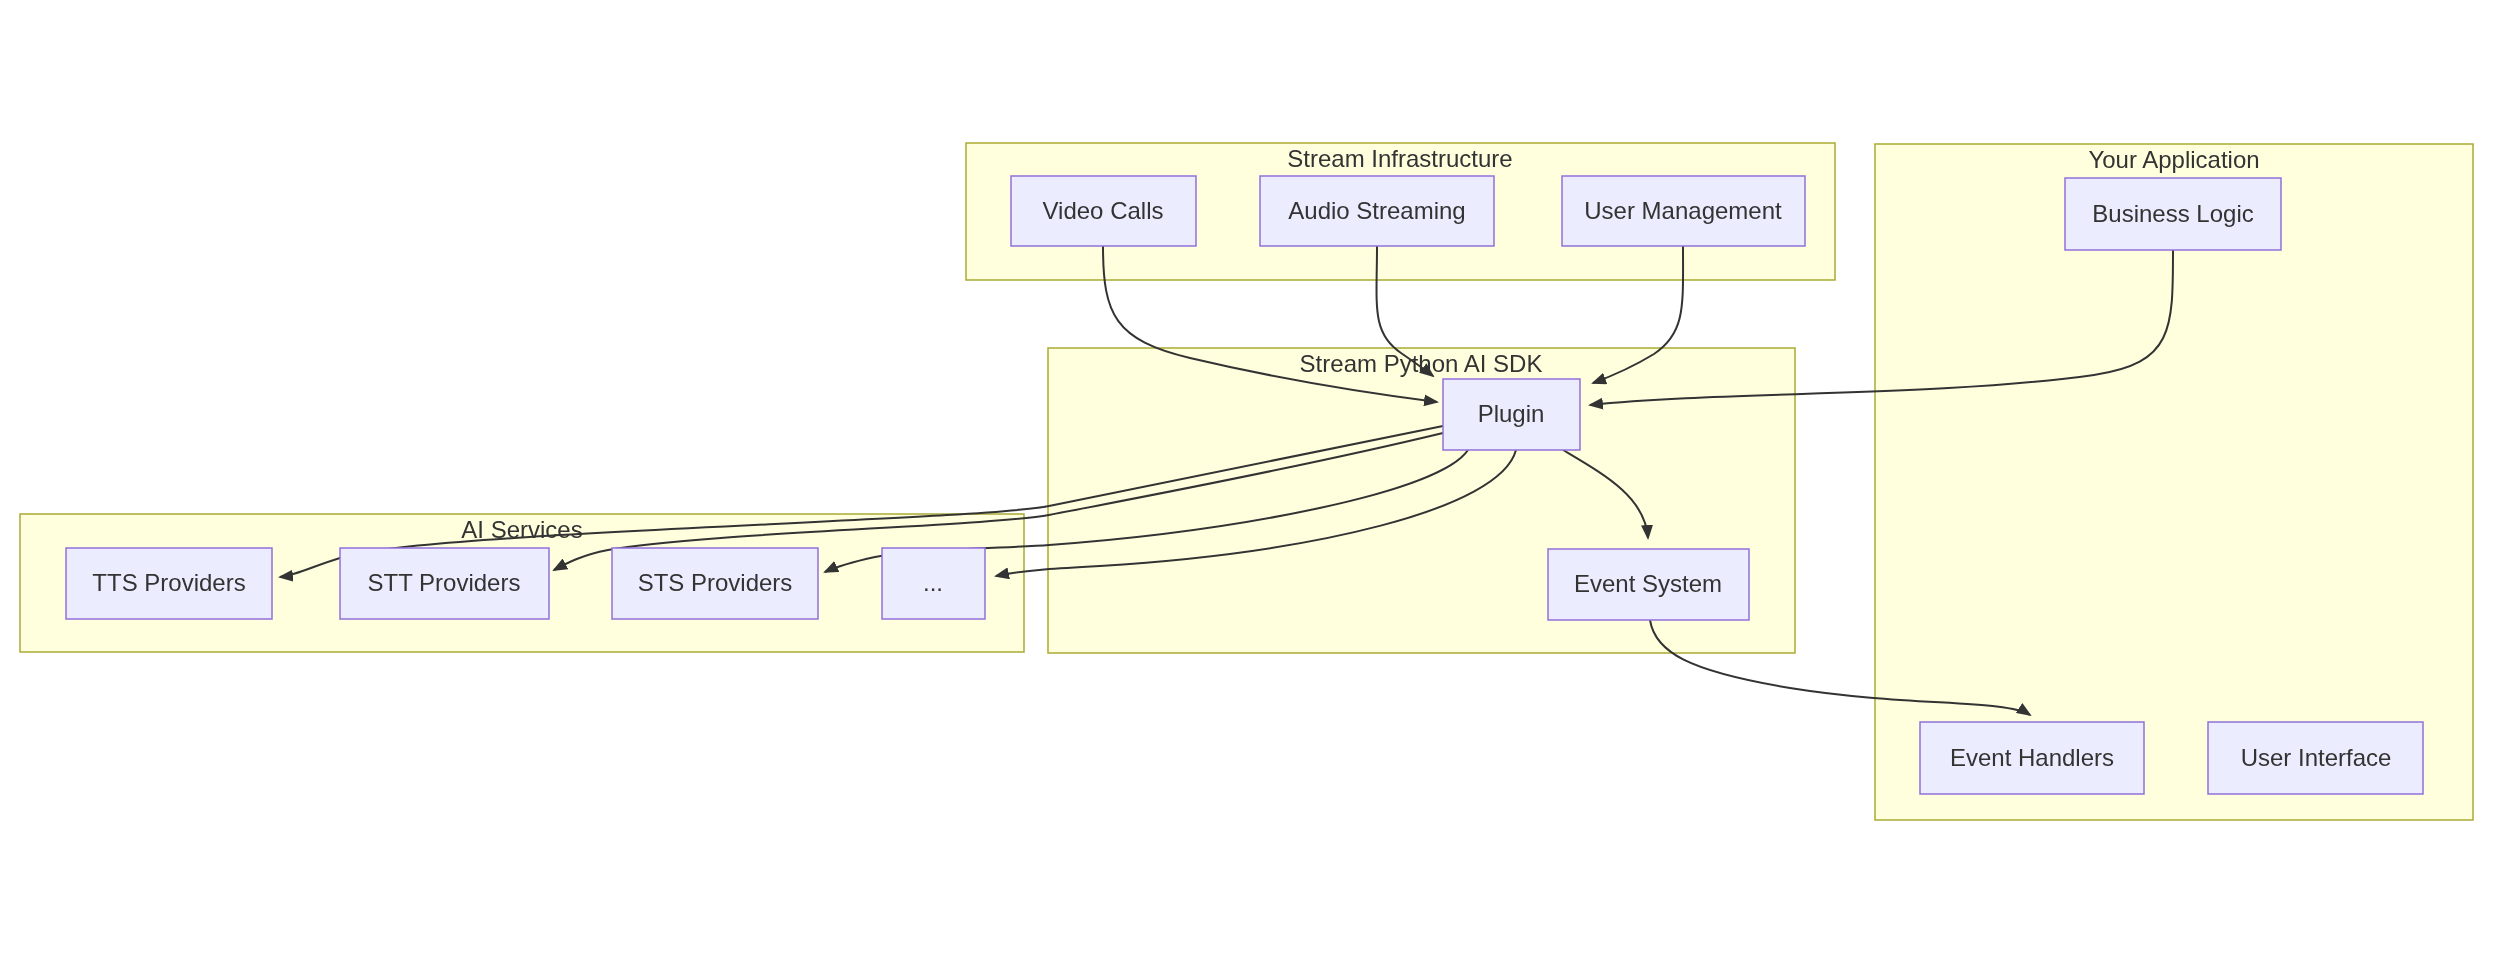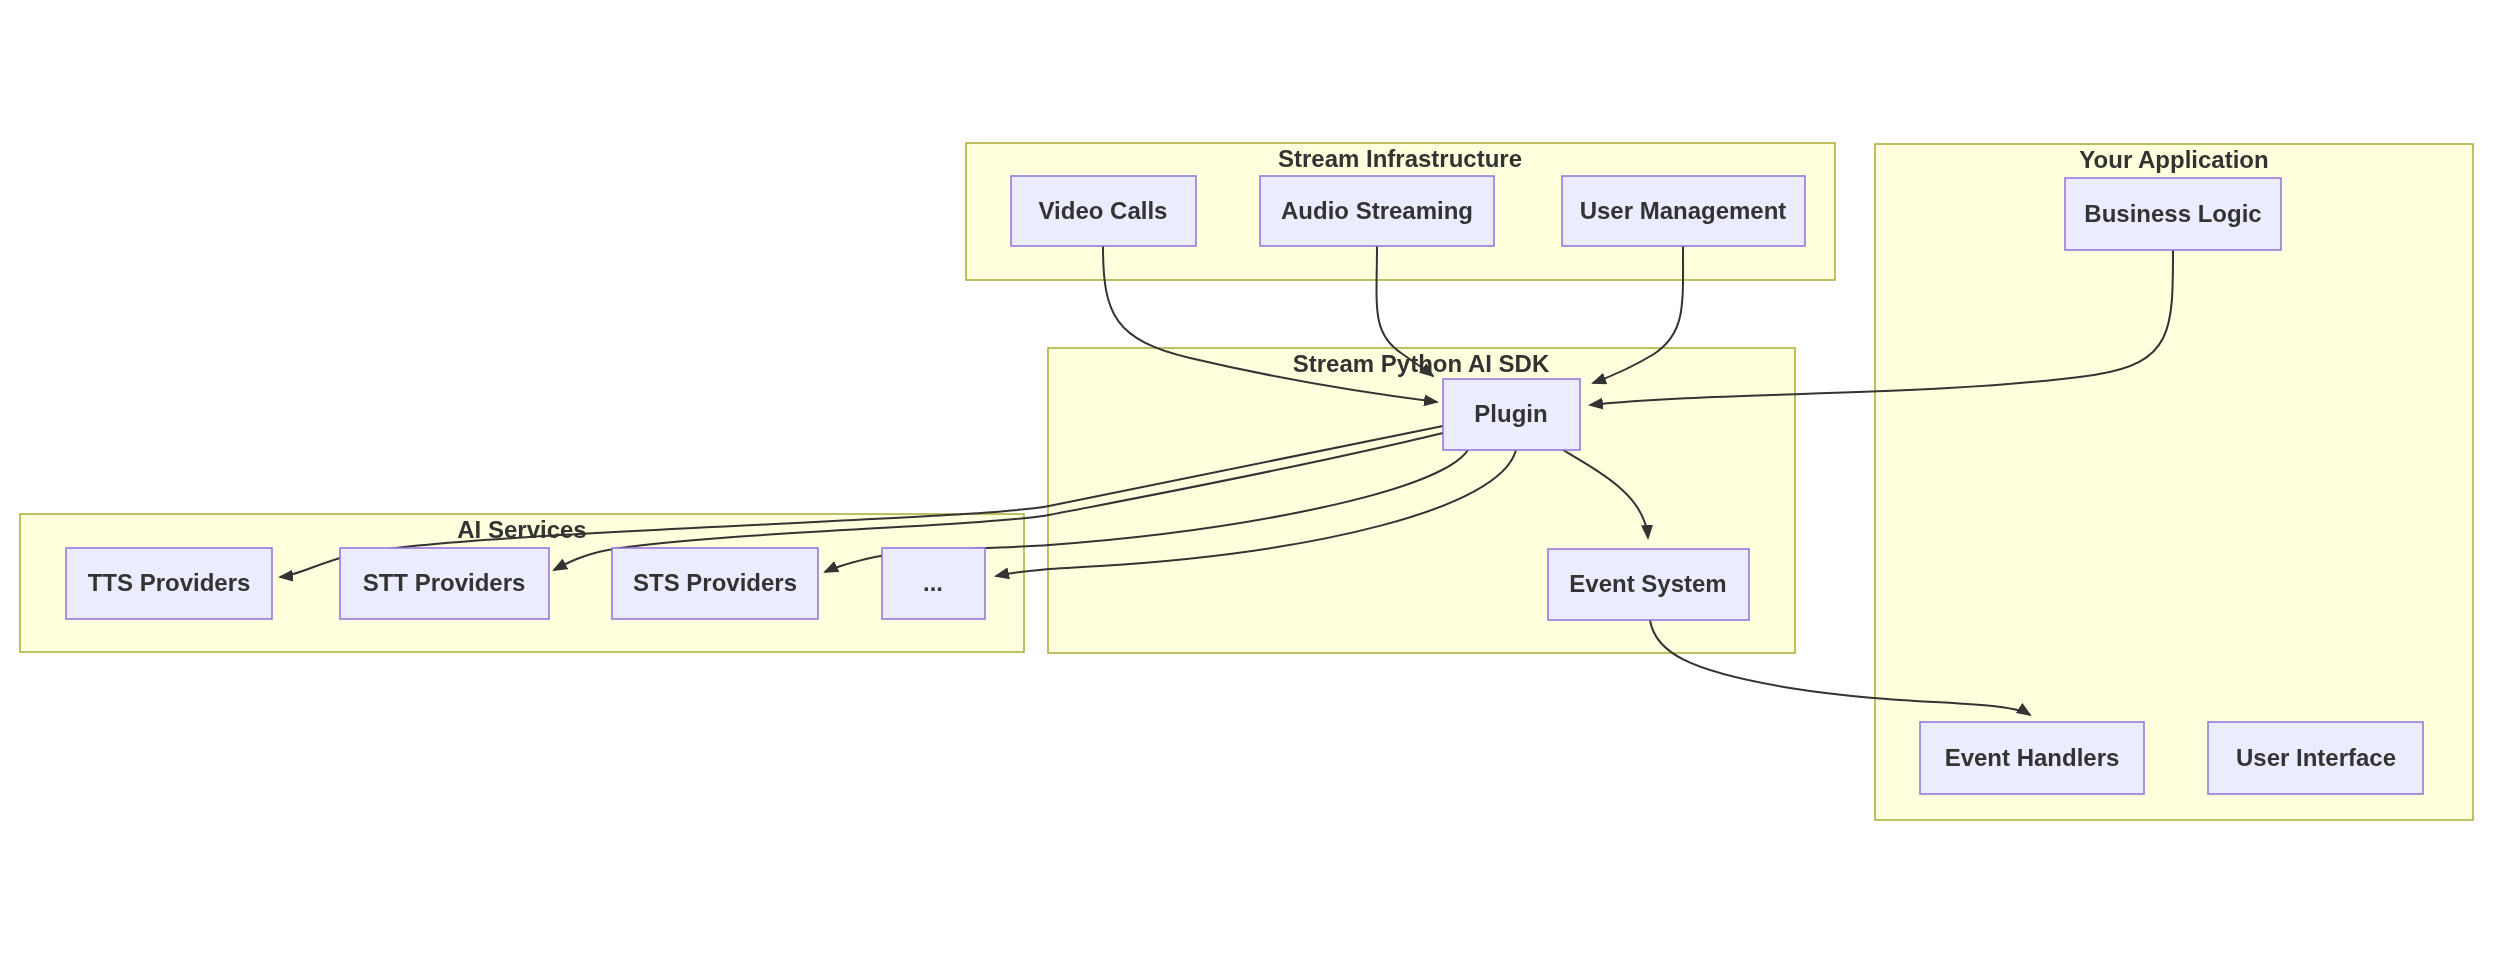--- a/index.html
+++ b/index.html
@@ -1,16 +1,16 @@
 <!DOCTYPE html>
 <html><head>
 <meta charset="utf-8">
 <style>
   html, body { margin: 0; padding: 0; background: #ffffff; }
-  .stage { position: relative; width: 2498px; height: 954px; background: #ffffff; overflow: hidden; font-weight: bold; }
+  .stage { position: relative; width: 2498px; height: 954px; background: #ffffff; overflow: hidden; }
   svg { display: block; font-family: "Liberation Sans", sans-serif; }
   .cluster { stroke-width: 1.5; }
   .cluster-title { font-size: 24px; }
   .node rect { stroke-width: 1.5; }
   .node-label { font-size: 24px; }
   .edge { fill: none; stroke-width: 2; }
   text { user-select: none; }
 </style>
 </head>
 <body>

